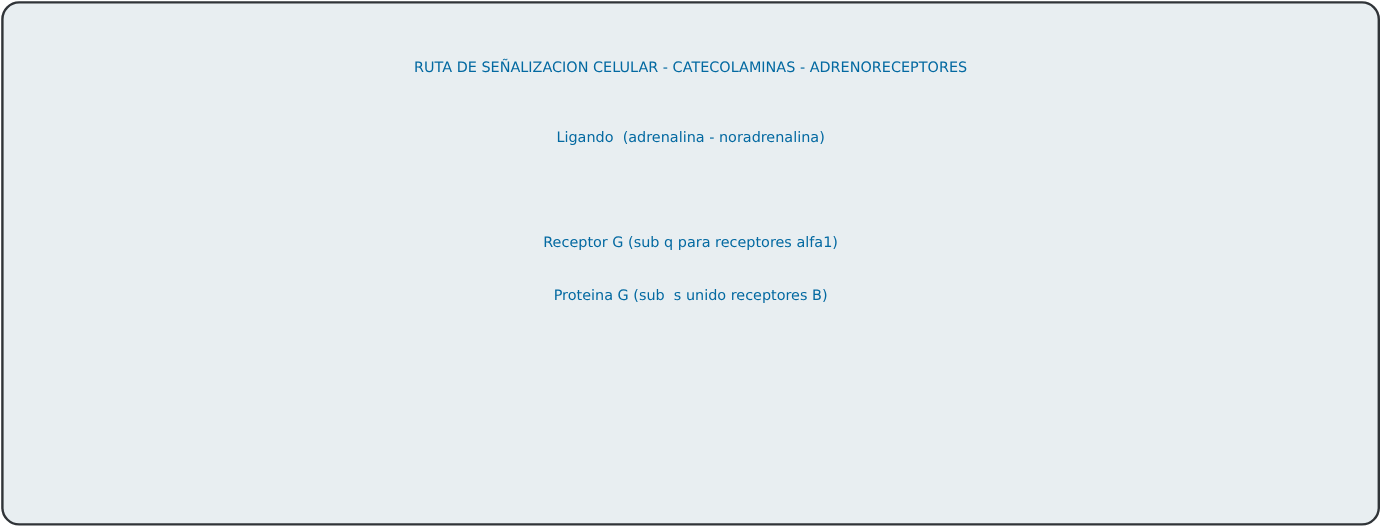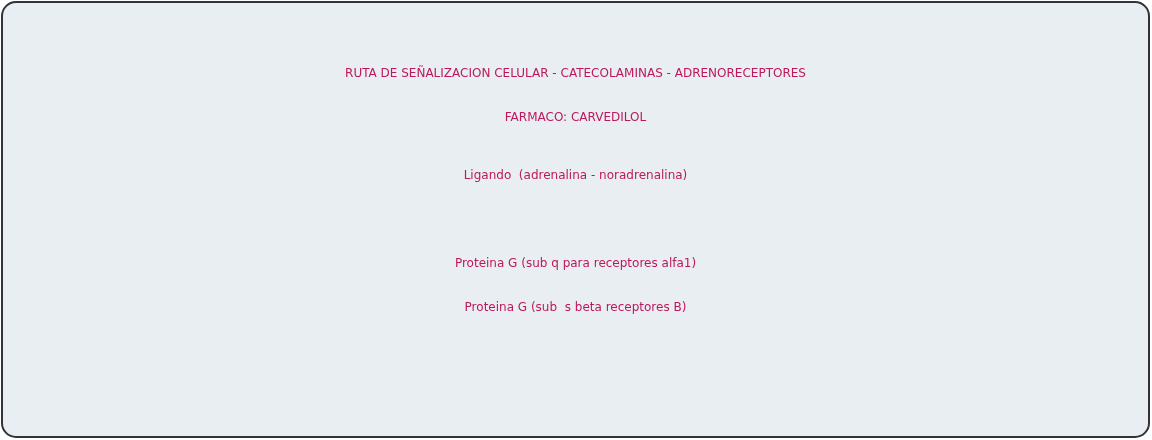--- a/index.html
+++ b/index.html
@@ -18,47 +18,46 @@
   .card {
     position: absolute;
     left: 1px;
     top: 1px;
     right: 2px;
     bottom: 2px;
     background: #e8eef1;
     border: 2px solid #303438;
     border-radius: 15px;
     box-sizing: border-box;
-    padding-top: 19px;
-    color: #be185d;
+    padding-top: 2px;
+    color: #0369a1;
     font-size: 12px;
     line-height: 14.6px;
     text-align: center;
     white-space: pre;
   }
   .line {
     min-height: 14.6px;
   }
   .gap1 { margin-top: 15px; }  
   .gap2 { }  
 </style>
 </head>
 <body>
 
 <div class="page">
   <div class="card">
 
     <div class="line">RUTA DE SEÑALIZACION CELULAR - CATECOLAMINAS - ADRENORECEPTORES</div>
-    <div class="line">FARMACO: CARVEDILOL</div>
 
     <div class="line gap2">Ligando  (adrenalina - noradrenalina)</div>
 
 
-    <div class="line gap1">Proteina G (sub q para receptores alfa1)</div>
-    <div class="line">Proteina G (sub  s beta receptores B)</div>
+    <div class="line gap1">Receptor G (sub q para receptores alfa1)</div>
+    <div class="line">Proteina G (sub  s unido receptores B)</div>
 
     
     
 
     
 
     
 
     
     

